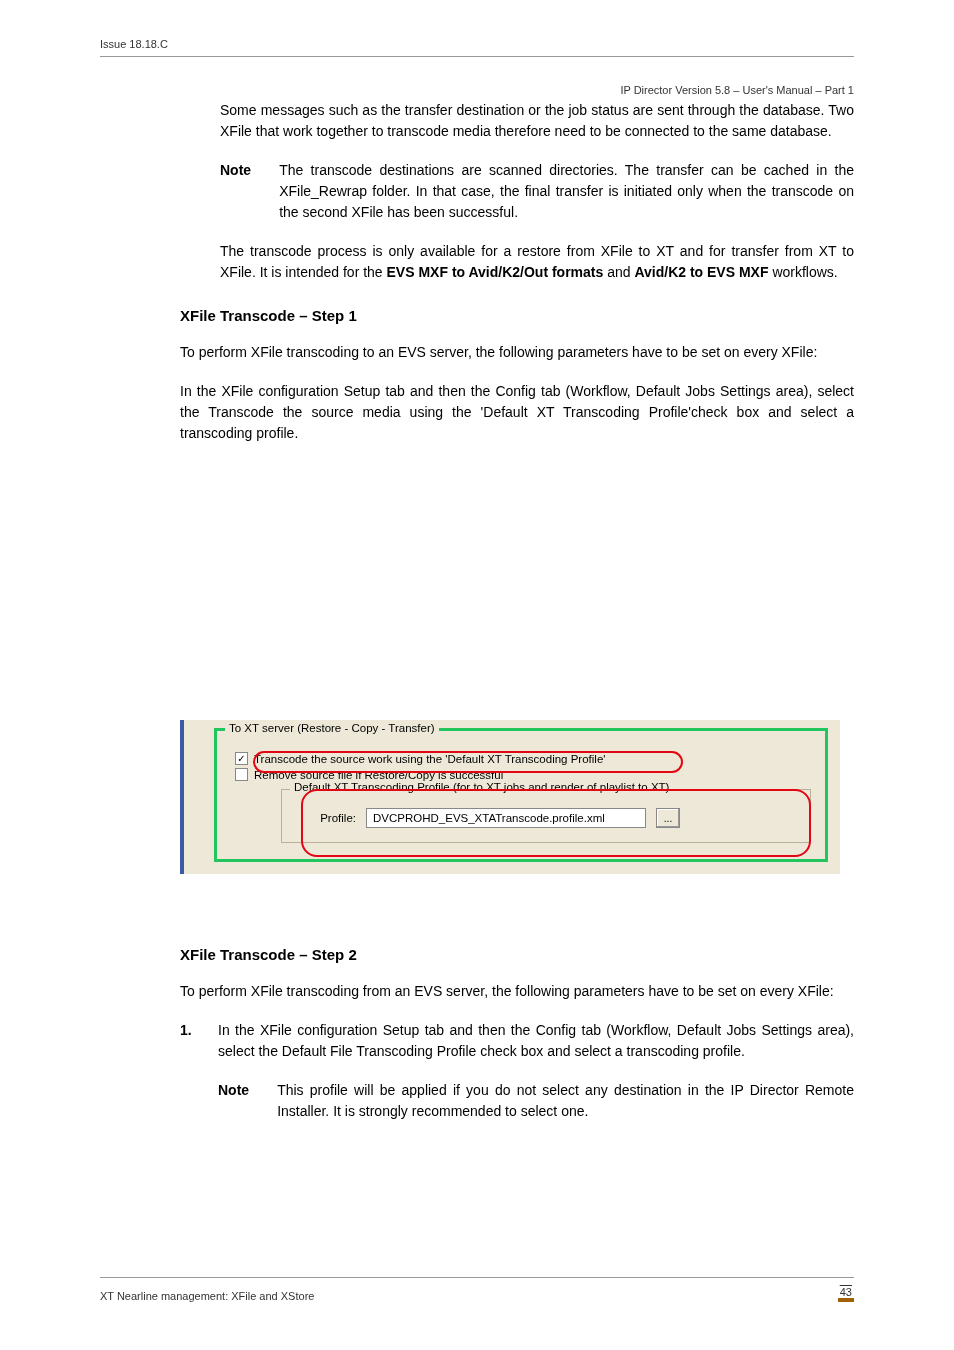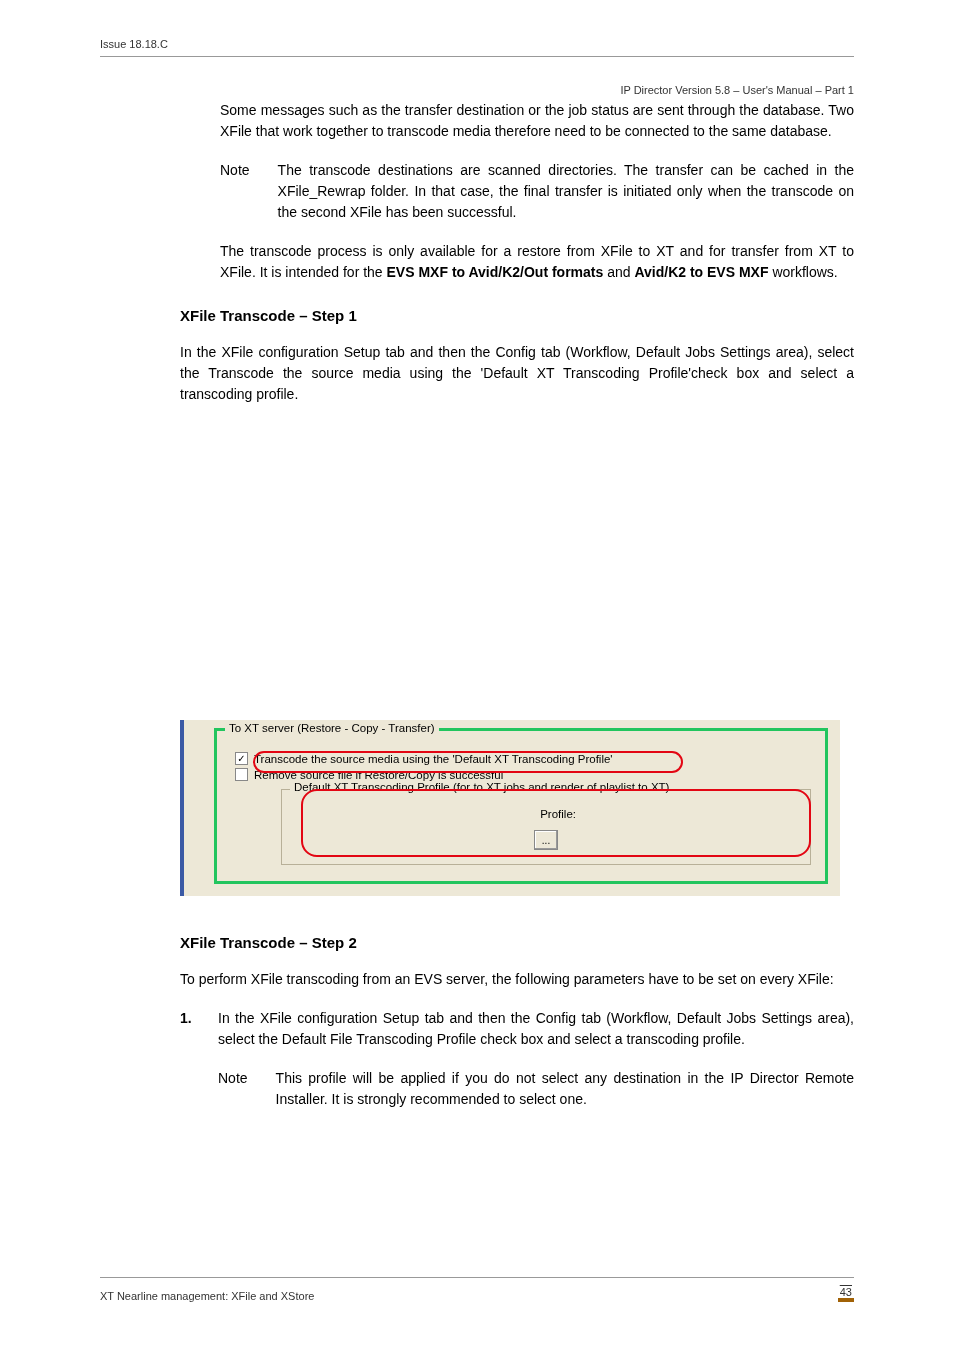--- a/index.html
+++ b/index.html
@@ -31,29 +31,29 @@
     top: 100px;
     left: 180px;
     right: 100px;
     font-size: 14px;
     line-height: 1.5;
     color: #000;
   }
   .para { margin-bottom: 18px; text-align: justify; }
   .indent { margin-left: 40px; }
   .note-row { display: flex; gap: 28px; margin-bottom: 18px; }
-  .note-label { font-weight: normal; white-space: nowrap; }
+  .note-label { font-weight: bold; white-space: nowrap; }
   .note-body { flex: 1; text-align: justify; }
   .bold { font-weight: bold; }
   h3.step-title {
     font-size: 15px;
     font-weight: bold;
     margin: 22px 0 14px 0;
   }
-  h3.step-after { margin-top: 32px; }
+  h3.step-after { margin-top: 44px; }
   .step-row { display: flex; gap: 20px; margin-bottom: 18px; }
   .step-num { font-weight: bold; width: 18px; }
   .step-body { flex: 1; text-align: justify; }
 
   .screenshot-box {
     position: absolute;
     left: 180px;
     width: 660px;
     top: 720px;
     background: #EDE8D7;
@@ -94,21 +94,20 @@
     border: 1px solid #B8B098;
     position: relative;
     margin: 8px 0 0 50px;
     padding: 18px 14px 14px 14px;
   }
   .profile-row {
     display: flex;
     align-items: center;
     gap: 10px;
     font-size: 11.5px;
-    flex-direction: column;
   }
   .profile-label { width: 60px; text-align: right; }
   .profile-input {
     border: 1px solid #888;
     background: #fff;
     padding: 3px 6px;
     font-size: 11.5px;
     width: 280px;
     height: 20px;
   }
@@ -168,41 +167,43 @@
     <div class="note-label">Note</div>
     <div class="note-body">The transcode destinations are scanned directories. The transfer can be cached in the XFile_Rewrap folder. In that case, the final transfer is initiated only when the transcode on the second XFile has been successful.</div>
   </div>
 
   <div class="para indent">
     <span>The transcode process is only available for a restore from XFile to XT and for transfer from XT to XFile. It is intended for the </span><span class="bold">EVS MXF to Avid/K2/Out formats</span><span> and </span><span class="bold">Avid/K2 to EVS MXF</span><span> workflows.</span>
   </div>
 
   <h3 class="step-title">XFile Transcode – Step 1</h3>
 
+  <div class="para">To perform XFile transcoding to an EVS server, the following parameters have to be set on every XFile:</div>
 
   <div class="para">In the XFile configuration Setup tab and then the Config tab (Workflow, Default Jobs Settings area), select the Transcode the source media using the 'Default XT Transcoding Profile'check box and select a transcoding profile.</div>
 </div>
 
 <div class="screenshot-box">
   <div class="fieldset-outer">
     <div class="legend">To XT server (Restore - Copy - Transfer)</div>
 
     <div class="chk-row">
       <div class="chk">✓</div>
-      <span>Transcode the source media using the 'Default XT Transcoding Profile'</span>
+      <span>Transcode the source work using the 'Default XT Transcoding Profile'</span>
     </div>
     <div class="chk-row">
       <div class="chk"></div>
       <span>Remove source file if Restore/Copy is successful</span>
     </div>
 
     <div class="fieldset-inner">
       <div class="legend">Default XT Transcoding Profile (for to XT jobs and render of playlist to XT)</div>
       <div class="profile-row">
         <div class="profile-label">Profile:</div>
+        <div class="profile-input">DVCPROHD_EVS_XTATranscode.profile.xml</div>
         <div class="browse-btn">...</div>
       </div>
     </div>
 
     <div class="red-ring ring1"></div>
     <div class="red-ring ring2"></div>
   </div>
 </div>
 
 <div class="below-shot">

